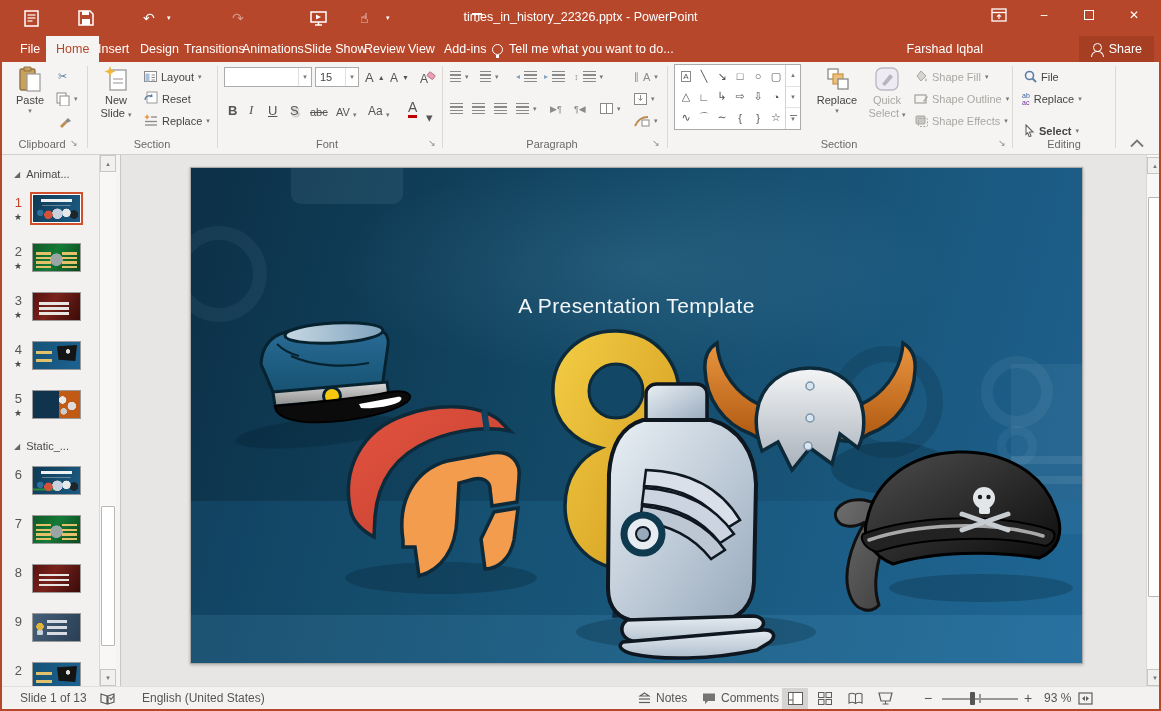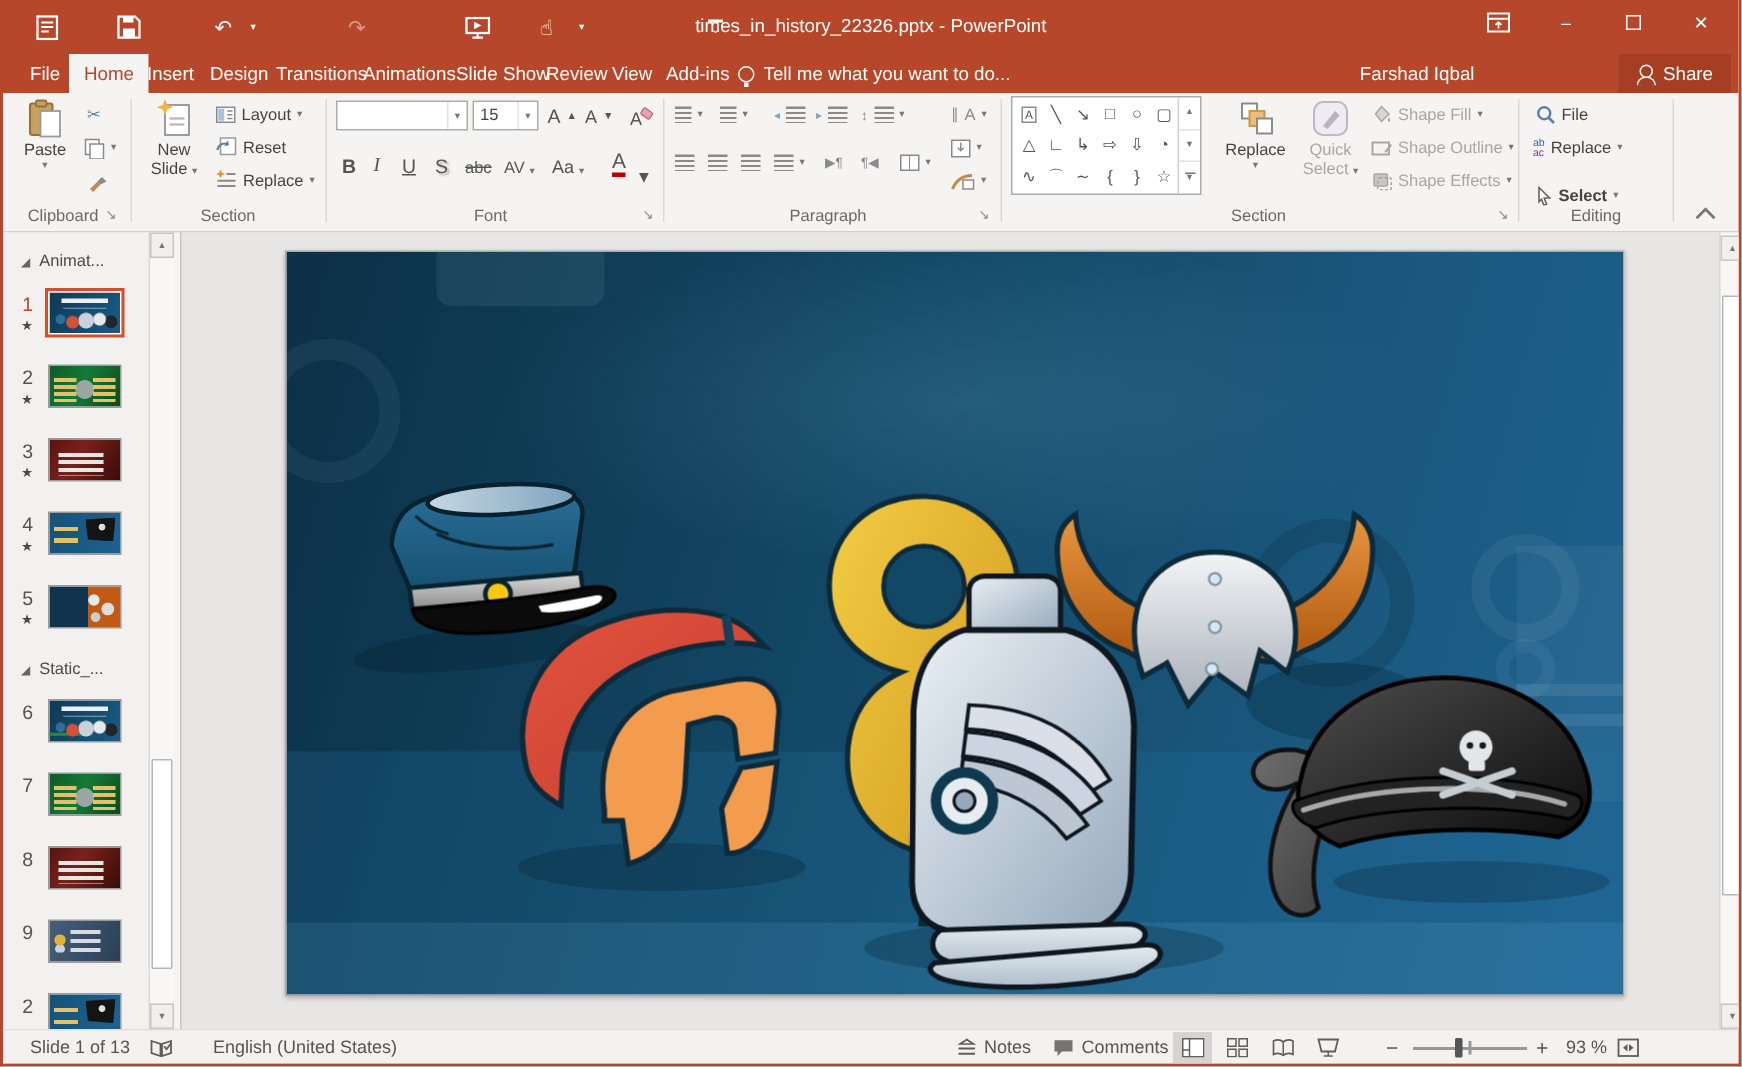--- a/index.html
+++ b/index.html
@@ -528,20 +528,21 @@
       <div class="glow"></div>
       <div class="col-cap-left"></div>
       <div class="swirl sw-left"></div>
       <div class="swirl sw-r1"></div>
       <div class="swirl sw-r2"></div>
       <div class="col-shaft-right"></div>
       <div class="swirl sw-dark"></div>
       <div class="wall-band"></div>
       <div class="floor"></div>
 
+      <div class="slide-subtitle">A Presentation Template</div>
 
       <svg class="hats-svg" width="893" height="497" viewBox="0 0 893 497">
         <defs>
           <linearGradient id="kepiBody" x1="0" y1="0" x2="0" y2="1">
               <stop offset="0" stop-color="#2C6E99"></stop>
               <stop offset="1" stop-color="#14506F"></stop>
             </linearGradient>
           <linearGradient id="kepiTop" x1="0" y1="0" x2="1" y2="0">
               <stop offset="0" stop-color="#C7D8E4"></stop>
               <stop offset="1" stop-color="#7FA3BD"></stop>

